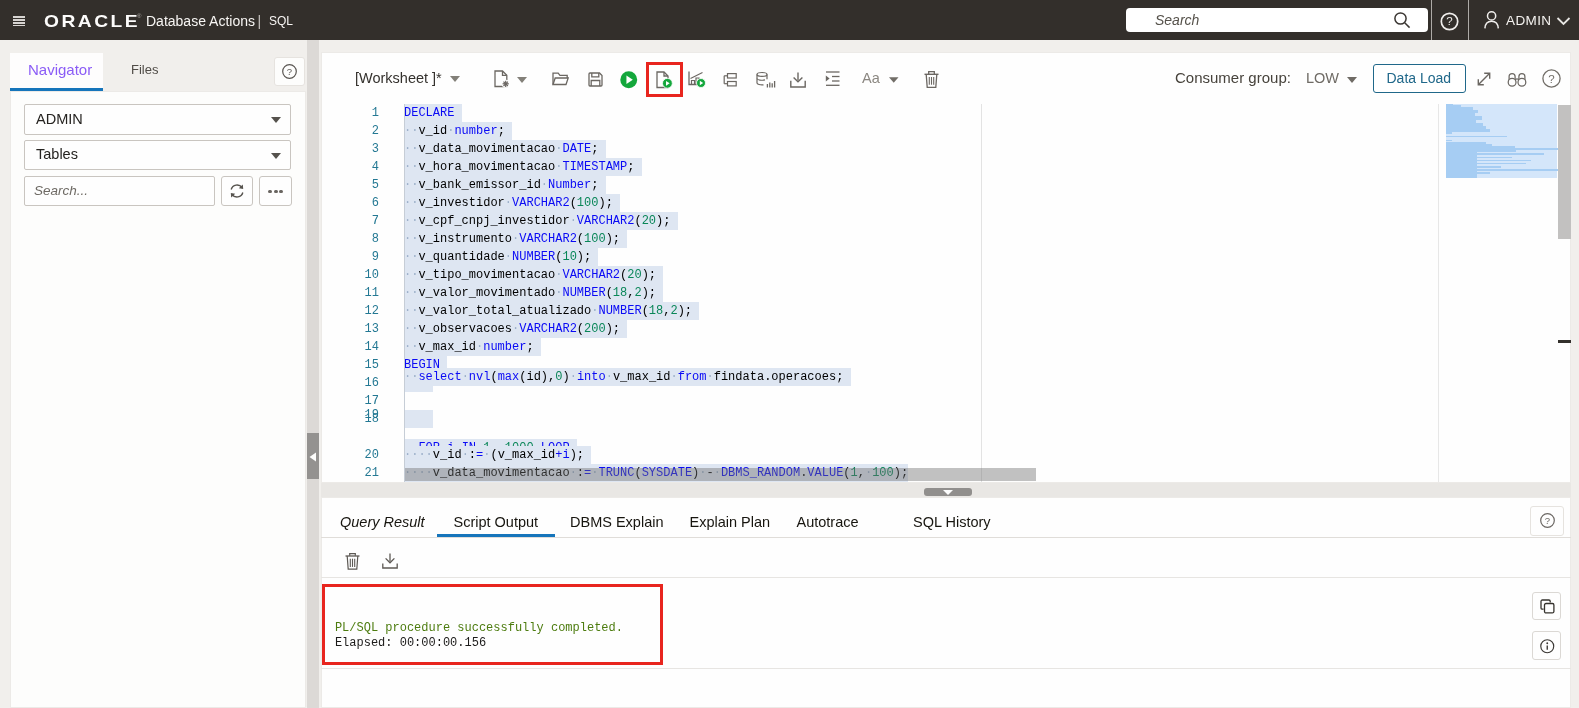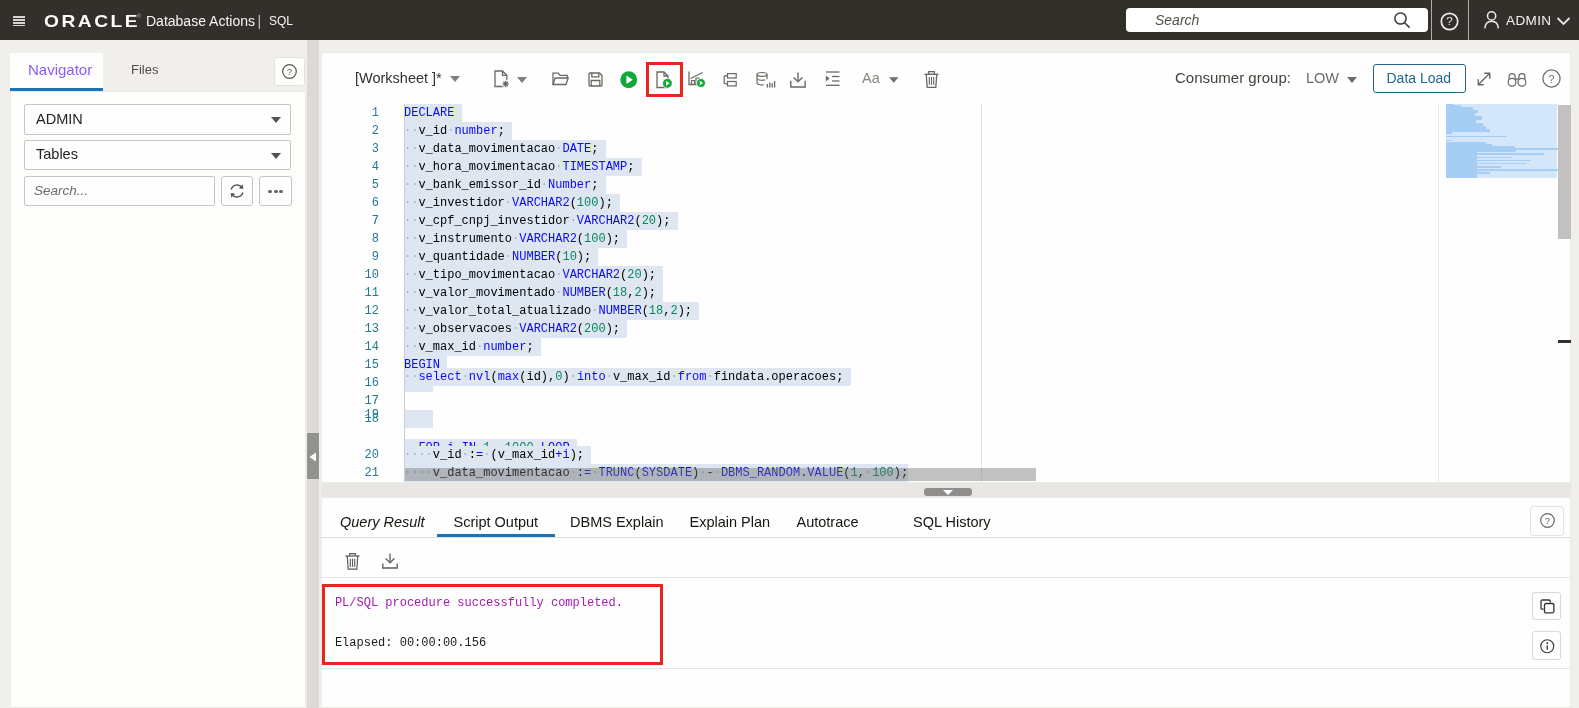--- a/index.html
+++ b/index.html
@@ -308,21 +308,21 @@
       <line x1="7.5" y1="5.7" x2="7.5" y2="13.9"></line>
       <line x1="9.7" y1="5.7" x2="9.7" y2="13.9"></line>
     </g>
   </svg>
 <svg class="a" style="left:382px;top:552.5px" width="16" height="16" viewBox="0 0 16 16">
     <line x1="8" y1="0.5" x2="8" y2="8.6" stroke="#5d5954" stroke-width="1.3"></line>
     <polyline points="3.6,5.4 8,9.8 12.4,5.4" fill="none" stroke="#5d5954" stroke-width="1.3"></polyline>
     <path d="M0.8,10.5 V15 H15.2 V10.5" fill="none" stroke="#5d5954" stroke-width="1.3"></path>
   </svg>
 <div class="a" style="left:320.5px;top:576.5px;width:1250.5px;height:1px;background:#e7e5e2"></div>
-<div class="a mono" style="left:334.9px;top:594px;color:#a21caf">PL/SQL procedure successfully completed.</div>
+<div class="a mono" style="left:334.9px;top:619px;color:#4d7c0f">PL/SQL procedure successfully completed.</div>
 <div class="a mono" style="left:334.9px;top:633.6px;color:#1c1b1a">Elapsed: 00:00:00.156</div>
 <div class="a" style="left:322px;top:584.4px;width:341px;height:81px;border:3.3px solid #e8251e"></div>
 <div class="a" style="left:1532.4px;top:591.6px;width:29px;height:28.7px;background:#fefefe;border:1px solid #dbd8d4;border-radius:3px"></div>
 <svg class="a" style="left:1539.5px;top:598.5px" width="15" height="15" viewBox="0 0 15 15">
     <path d="M3.6,10.2 H2.3 a1.3,1.3 0 0 1 -1.3,-1.3 V2.3 a1.3,1.3 0 0 1 1.3,-1.3 h6.6 a1.3,1.3 0 0 1 1.3,1.3 V3.5" fill="none" stroke="#35322d" stroke-width="1.3"></path>
     <rect x="4.5" y="4.5" width="9.4" height="9.4" rx="1.5" fill="#fefefe" stroke="#35322d" stroke-width="1.3"></rect>
   </svg>
 <div class="a" style="left:1532.4px;top:631.3px;width:29px;height:28.7px;background:#fefefe;border:1px solid #dbd8d4;border-radius:3px"></div>
 <svg class="a" style="left:1539.8px;top:638.7px" width="14.5" height="14.5" viewBox="0 0 15 15">
     <circle cx="7.5" cy="7.5" r="6.7" fill="none" stroke="#3a3733" stroke-width="1.2"></circle>

